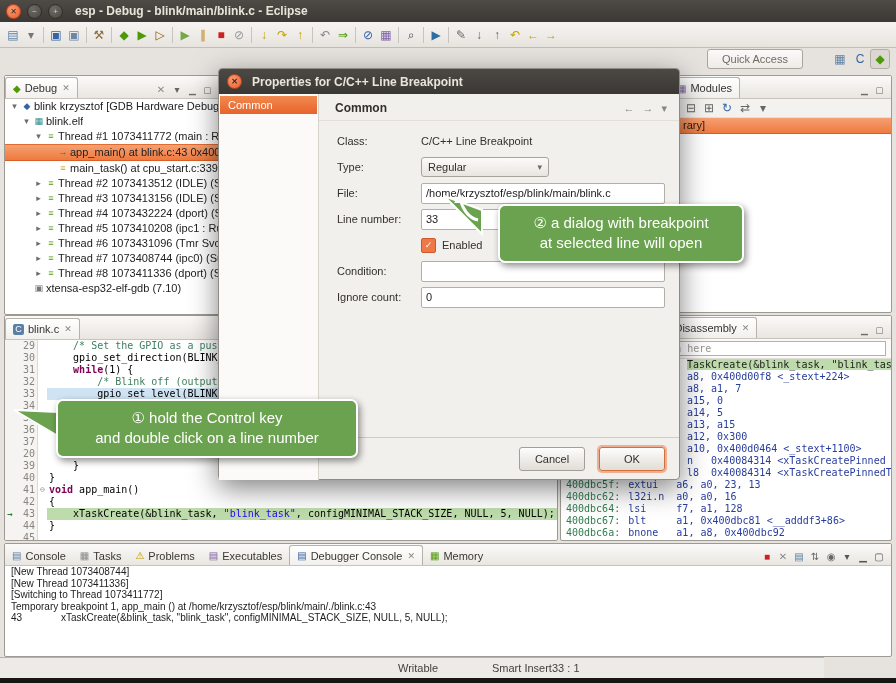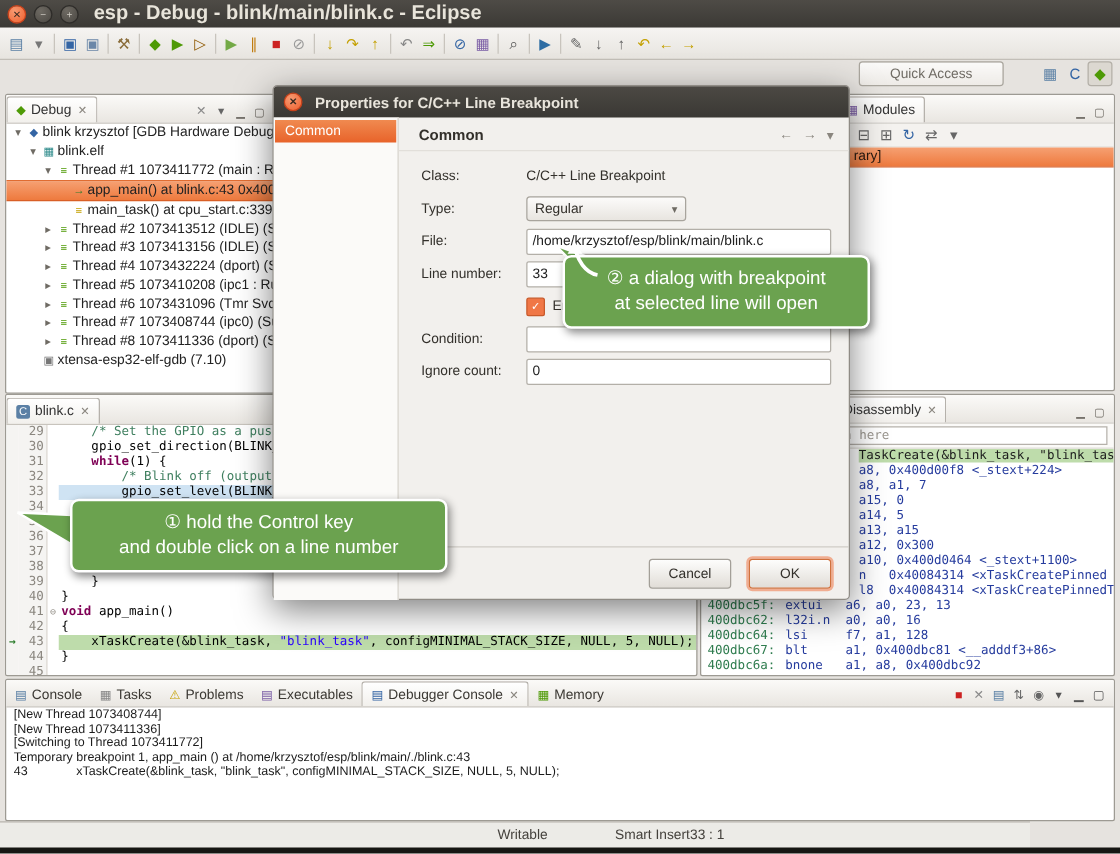--- a/index.html
+++ b/index.html
@@ -4,27 +4,27 @@
 <style>
   html,body{margin:0;padding:0;}
   body{width:896px;height:683px;overflow:hidden;background:#e6e3df;font-family:"Liberation Sans",sans-serif;}
   .screen{position:relative;width:896px;height:683px;overflow:hidden;background:#e6e3df;}
 
   
   .titlebar{position:absolute;left:0;top:0;width:896px;height:22px;background:linear-gradient(#4e4b46,#3b3935);display:flex;align-items:center;z-index:5;}
   .wbtn{width:13px;height:13px;border-radius:50%;margin-left:6px;font-size:8px;line-height:13px;text-align:center;color:#3a2a20;}
   .wbtn.close{background:radial-gradient(circle at 35% 30%,#f79a72,#ef5f2d);border:1px solid #c9431c;}
   .wbtn.gray{background:radial-gradient(circle at 35% 30%,#6e6a63,#4a4742);border:1px solid #2e2c29;color:#cfcbc3;}
-  .wtitle{color:#e8e4da;font-size:16px;font-weight:bold;margin-left:12px;}
+  .wtitle{color:#e8e4da;font-size:12px;font-weight:bold;margin-left:12px;}
 
   
   .toolbar{position:absolute;left:0;top:22px;width:896px;height:26px;background:linear-gradient(#f6f4f2,#e7e4df);border-bottom:1px solid #c2beb7;display:flex;align-items:center;padding-left:4px;box-sizing:border-box;z-index:4;}
   .tbicon{width:18px;height:18px;line-height:18px;text-align:center;font-size:12px;border-radius:3px;}
   .tsep{width:1px;height:16px;background:#c8c4bd;margin:0 3px;}
-  .quick-access{position:absolute;top:49px;right:93px;height:20px;padding:0 24px;background:linear-gradient(#fbfaf9,#eeebe7);border:1px solid #aaa69e;border-radius:3px;color:#6f6b64;font-size:11px;font-family:"Liberation Sans",sans-serif;}
+  .quick-access{position:absolute;top:49px;right:93px;height:20px;padding:0 14px;background:linear-gradient(#fbfaf9,#eeebe7);border:1px solid #aaa69e;border-radius:3px;color:#6f6b64;font-size:11px;font-family:"Liberation Sans",sans-serif;}
   .persp-icons{position:absolute;top:49px;right:6px;display:flex;}
   .persp-icons .tbicon{border:1px solid transparent;}
   .persp-icons .tbicon:last-child{background:#dcd8d1;border:1px solid #b3afa7;}
 
   
   .panel{position:absolute;background:#ffffff;border:1px solid #9d9a93;border-radius:2px;overflow:hidden;box-sizing:border-box;}
   .phead{height:22px;background:linear-gradient(#fbfaf8,#e9e6e1);border-bottom:1px solid #c8c4bd;display:flex;align-items:flex-end;}
   .tab{display:flex;align-items:center;height:20px;padding:0 7px;font-size:11px;color:#333;margin-top:1px;}
   .tab.selected{background:linear-gradient(#ffffff,#f2f0ec);border:1px solid #b5b1ab;border-bottom:none;border-radius:3px 3px 0 0;}
   .tab .ticn{margin-right:4px;font-size:10px;}
@@ -300,21 +300,21 @@
     <div class="code" id="code-lines">
         <div class="crow"><span class="ruler"></span><span class="lnum">29</span><span class="fold"></span><span class="ctext"><span class="c-com">    /* Set the GPIO as a push/</span></span></div>
         <div class="crow"><span class="ruler"></span><span class="lnum">30</span><span class="fold"></span><span class="ctext"><span>    gpio_set_direction(BLINK_G</span></span></div>
         <div class="crow"><span class="ruler"></span><span class="lnum">31</span><span class="fold"></span><span class="ctext"><span>    </span><span class="c-kw">while</span><span>(1) {</span></span></div>
         <div class="crow"><span class="ruler"></span><span class="lnum">32</span><span class="fold"></span><span class="ctext"><span class="c-com">        /* Blink off (output l</span></span></div>
         <div class="crow sel"><span class="ruler"></span><span class="lnum">33</span><span class="fold"></span><span class="ctext"><span>        gpio_set_level(BLINK_G</span></span></div>
         <div class="crow"><span class="ruler"></span><span class="lnum">34</span><span class="fold"></span><span class="ctext"><span>        vTaskDelay(1000 / portTICK_PERIOD_MS);</span></span></div>
         <div class="crow"><span class="ruler"></span><span class="lnum">35</span><span class="fold"></span><span class="ctext"><span></span></span></div>
         <div class="crow"><span class="ruler"></span><span class="lnum">36</span><span class="fold"></span><span class="ctext"><span></span></span></div>
         <div class="crow"><span class="ruler"></span><span class="lnum">37</span><span class="fold"></span><span class="ctext"><span></span></span></div>
-        <div class="crow"><span class="ruler"></span><span class="lnum">38</span><span class="fold"></span><span class="ctext"><span></span></span></div>
+        <div class="crow"><span class="ruler"></span><span class="lnum">20</span><span class="fold"></span><span class="ctext"><span></span></span></div>
         <div class="crow"><span class="ruler"></span><span class="lnum">39</span><span class="fold"></span><span class="ctext"><span>    }</span></span></div>
         <div class="crow"><span class="ruler"></span><span class="lnum">40</span><span class="fold"></span><span class="ctext"><span>}</span></span></div>
         <div class="crow"><span class="ruler"></span><span class="lnum">41</span><span class="fold">⊖</span><span class="ctext"><span class="c-kw">void</span><span> app_main()</span></span></div>
         <div class="crow"><span class="ruler"></span><span class="lnum">42</span><span class="fold"></span><span class="ctext"><span>{</span></span></div>
         <div class="crow cur"><span class="ruler mark">→</span><span class="lnum">43</span><span class="fold"></span><span class="ctext"><span>    xTaskCreate(&amp;blink_task, </span><span class="c-str">"blink_task"</span><span>, configMINIMAL_STACK_SIZE, NULL, 5, NULL);</span></span></div>
         <div class="crow"><span class="ruler"></span><span class="lnum">44</span><span class="fold"></span><span class="ctext"><span>}</span></span></div>
         <div class="crow"><span class="ruler"></span><span class="lnum">45</span><span class="fold"></span><span class="ctext"><span></span></span></div>
       </div>
   </div>
 
@@ -470,21 +470,21 @@
     </div>
   </div>
 
   <svg class="callout-tail" style="left:436px;top:190px" width="50" height="50">
     <polygon points="8,6 46,20 46,44" fill="#6ba24f" stroke="#ffffff" stroke-width="2"></polygon>
   </svg>
   <svg class="callout-arrow" style="left:452px;top:194px" width="30" height="30">
     <path d="M26,26 C16,24 10,14 8,4" stroke="#ffffff" fill="none" stroke-width="3"></path>
     <polygon points="2,9 8,0 14,9" fill="#ffffff"></polygon>
   </svg>
-  <div class="callout" style="left:450px;top:204px;width:246px">
+  <div class="callout" style="left:498px;top:204px;width:246px">
     <div>② a dialog with breakpoint</div>
     <div>at selected line will  open</div>
   </div>
 
   <svg class="callout-tail" style="left:12px;top:398px" width="48" height="48">
     <polygon points="2,12 46,14 46,38" fill="#6ba24f" stroke="#ffffff" stroke-width="2"></polygon>
   </svg>
   <div class="callout" style="left:56px;top:399px;width:302px">
     <div>① hold the Control key</div>
     <div>and double click on a line number</div>

